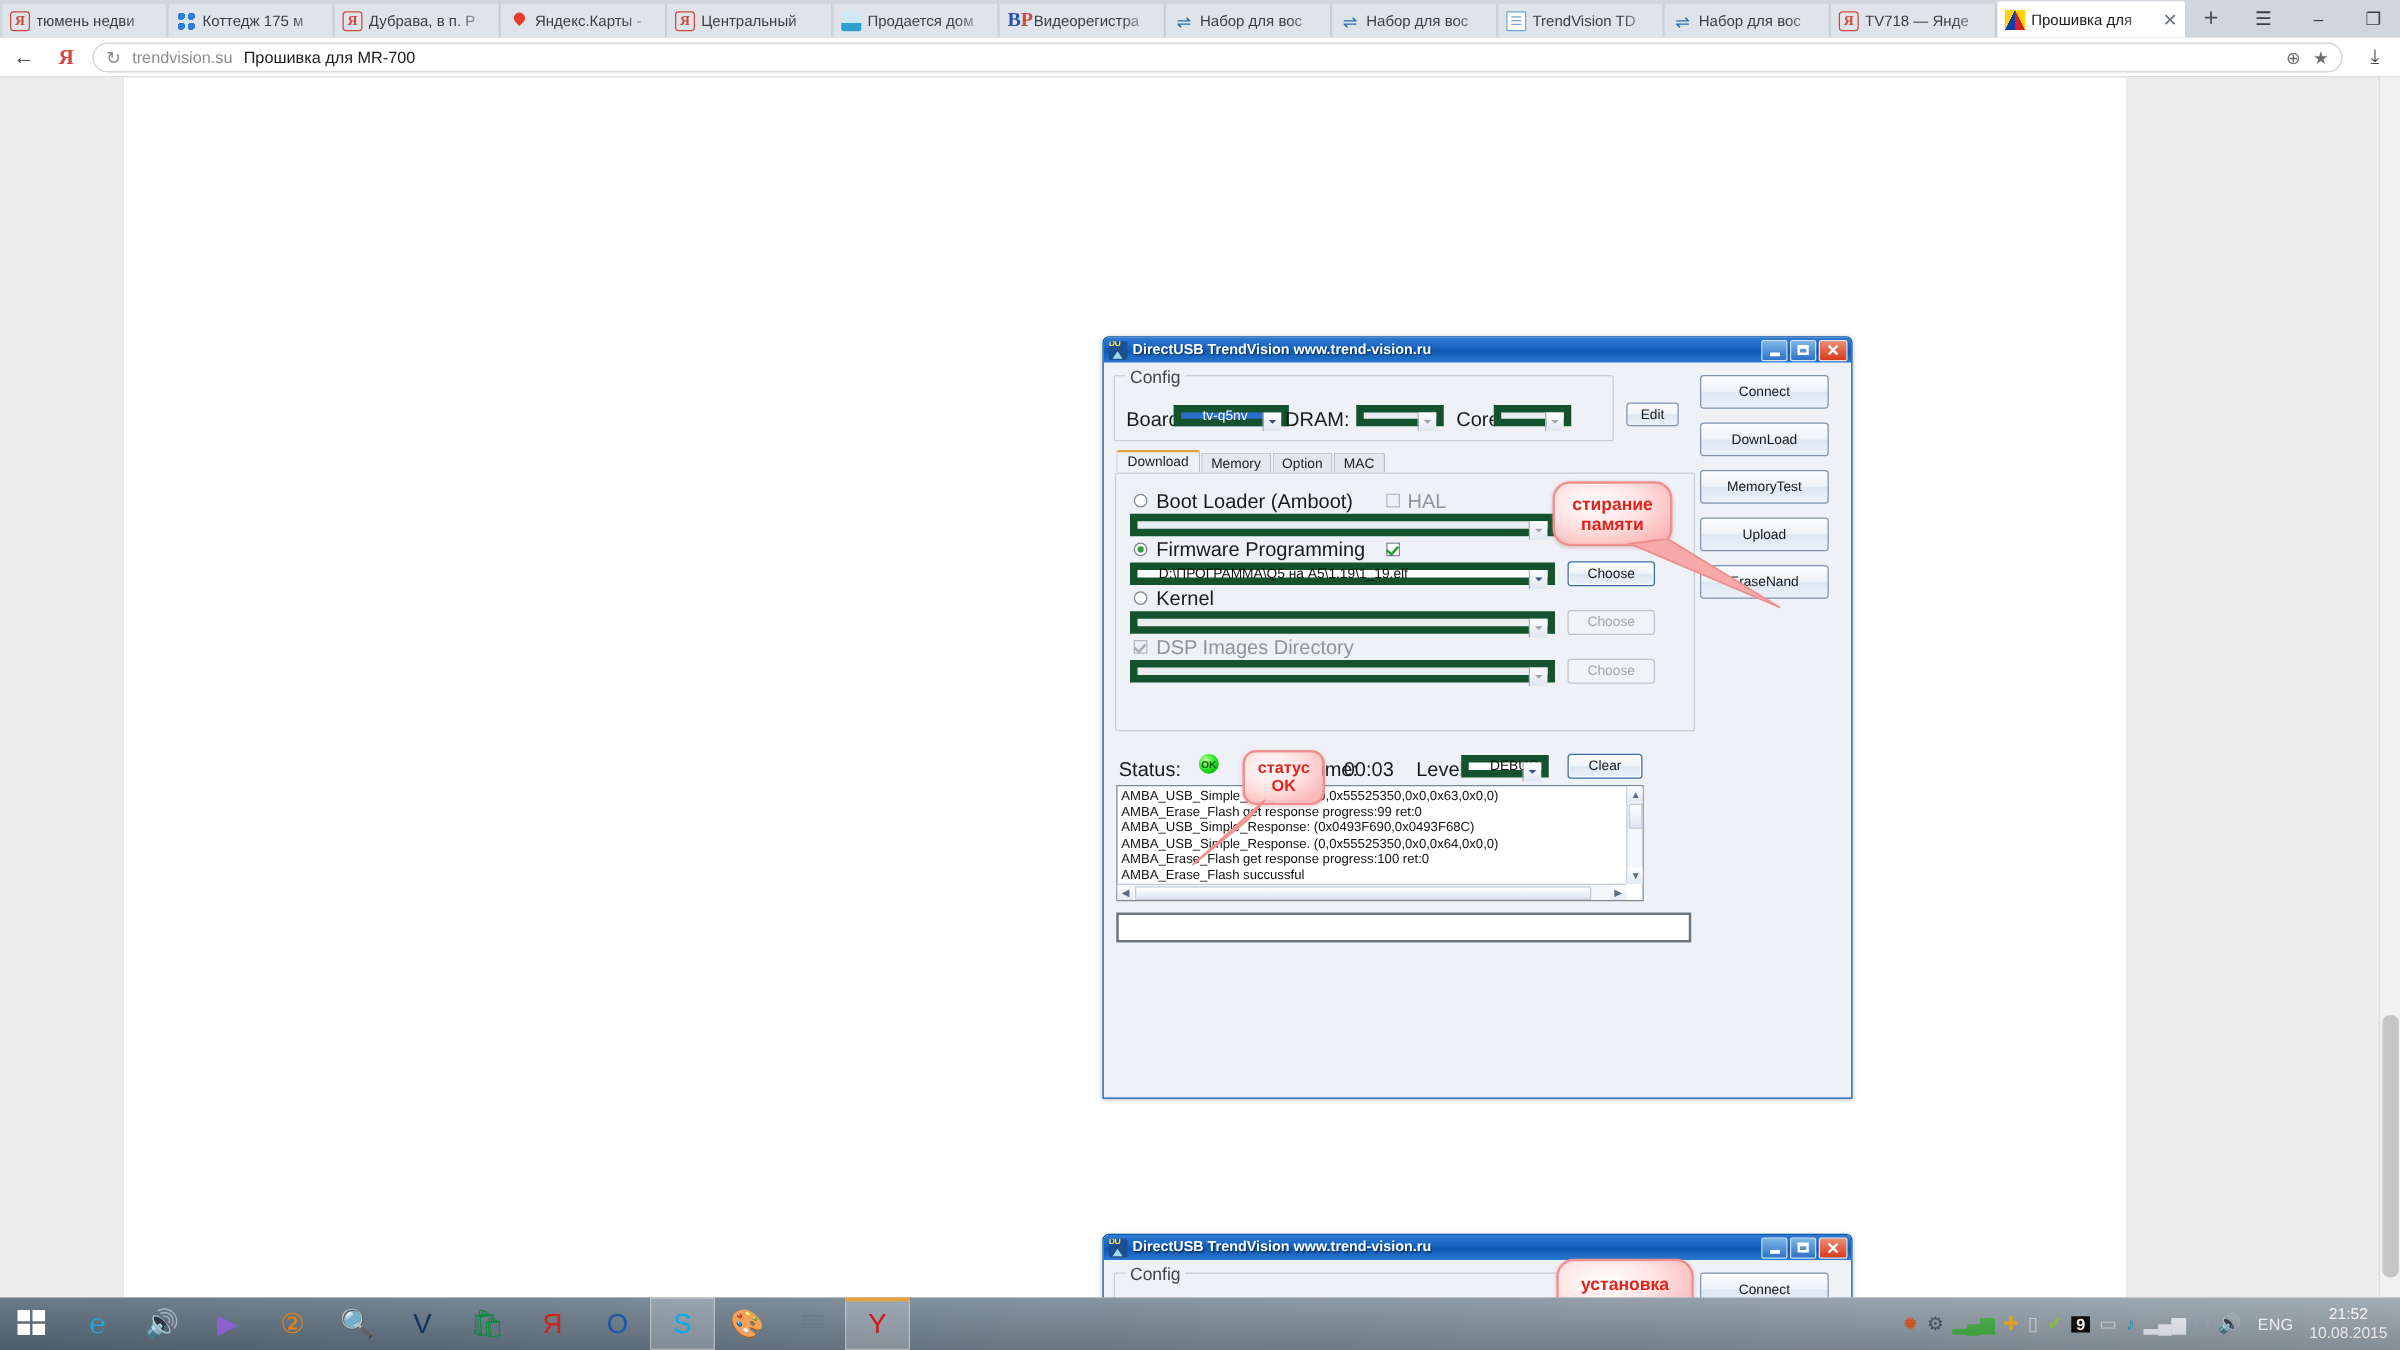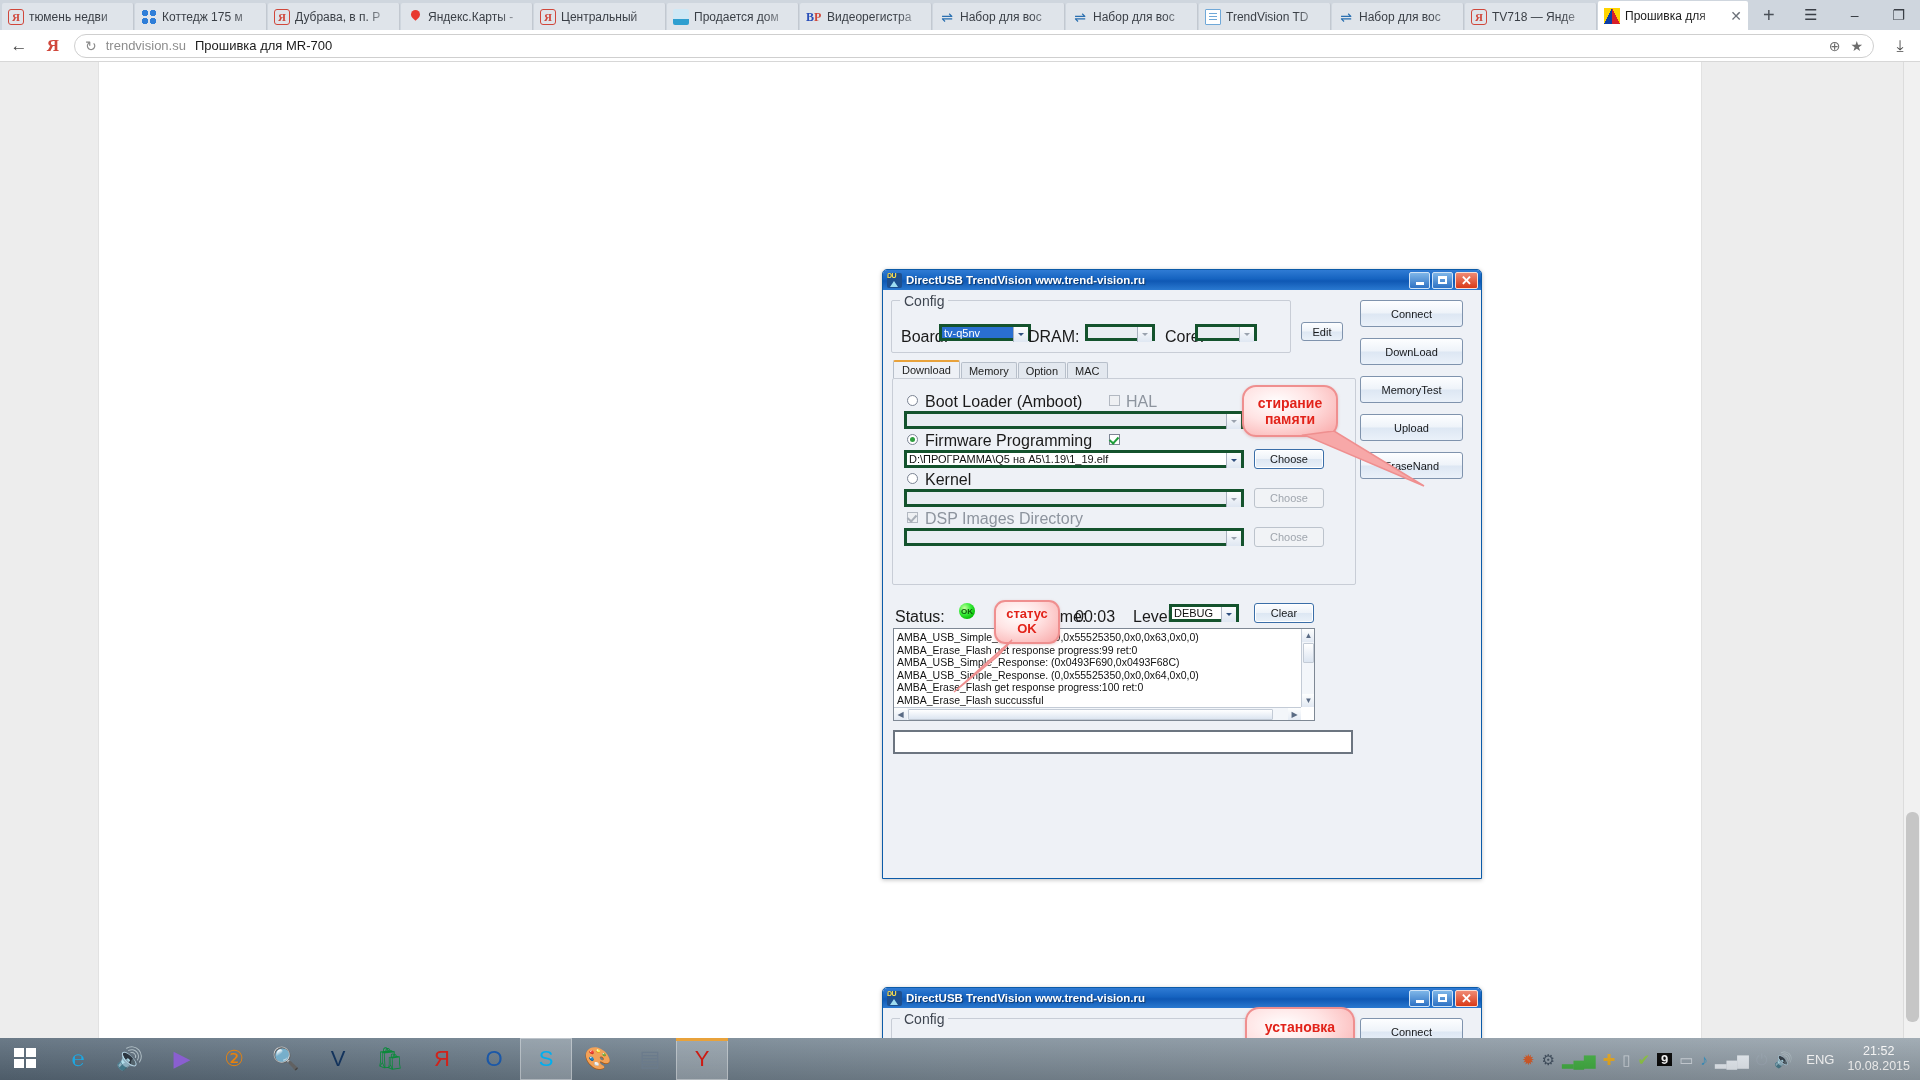--- a/index.html
+++ b/index.html
@@ -46,21 +46,21 @@
       radial-gradient(circle 3px at 4px 4px, #2f7ed8 99%, transparent 100%),
       radial-gradient(circle 3px at 12px 4px, #2f7ed8 99%, transparent 100%),
       radial-gradient(circle 3px at 4px 12px, #2f7ed8 99%, transparent 100%),
       radial-gradient(circle 3px at 12px 12px, #2f7ed8 99%, transparent 100%); }
   .fav-pin::before {
     content: ""; position: absolute; left: 4px; top: 1px;
     width: 9px; height: 9px; border-radius: 50% 50% 50% 0;
     transform: rotate(-45deg); background: #e8392f;
   }
   .fav-house { background: linear-gradient(#cfe8f5 60%, #2f9fd0 60%); border-radius: 2px; }
-  .fav-bp { color: #2a4fb8; font-size: 12px; font-weight: bold; font-family: "Liberation Serif", serif; line-height: 16px; }
+  .fav-bp { color: #2a4fb8; font-size: 16px; font-weight: bold; font-family: "Liberation Serif", serif; line-height: 16px; }
   .fav-bp i { color: #d0473b; font-style: normal; }
   .fav-doc { background: #ffffff; border: 1px solid #6fa8d8; border-radius: 1px; }
   .fav-doc::after { content:""; position:absolute; left:3px; top:3px; right:3px; height:1px;
      box-shadow: 0 0 0 0 #6fa8d8, 0 3px 0 0 #6fa8d8, 0 6px 0 0 #6fa8d8; background:#6fa8d8; }
   .fav-swirl { color: #2a6fb0; font-size: 14px; line-height: 16px; text-align: center; }
   .fav-vlogo { background: linear-gradient(#ffd400 0 50%, #ffd400 50% 100%); position: relative; }
   .fav-vlogo::after {
     content: ""; position: absolute; inset: 0;
     background:
       linear-gradient(to bottom right, transparent 49%, #0b3ea8 50%) left/50% 100% no-repeat,
@@ -139,22 +139,22 @@
 
   .winbody { padding: 7px 8px 8px 8px; position: relative; height: calc(100% - 20px); }
   .groupbox {
     border: 1px solid #c8cdd6; border-radius: 2px; position: absolute;
   }
   .gb-legend { position: absolute; top: -8px; left: 8px; background: #eef1f6;
                padding: 0 4px; font-size: 14px; color: #3f4651; }
   .lbl { font-size: 16px; color: #1a1a1a; }
 
   .combo {
-    height: 17px; border: 3px solid #14532d; background: #fff; display: flex; align-items: center;
-    font-size: 11px; color: #111; padding-left: 2px; position: relative;
+    height: 17px; border: 6px solid #14532d; background: #fff; display: flex; align-items: center;
+    font-size: 11px; color: #111; padding-left: 17px; position: relative;
   }
   .combo .arrow {
     position: absolute; right: 0; top: 0; width: 15px; height: 15px; margin: 0;
     background: linear-gradient(#fdfdfe, #dfe7f2); border-left: 1px solid #a9b2bf;
     display: flex; align-items: center; justify-content: center;
   }
   .combo .arrow::after { content: ""; border-left: 3px solid transparent; border-right: 3px solid transparent;
                          border-top: 3px solid #2f4f7f; }
   .combo.disabled { background: #e9edf2; color: #9aa2ae; }
   .combo.disabled .arrow::after { border-top-color: #9aa2ae; }

